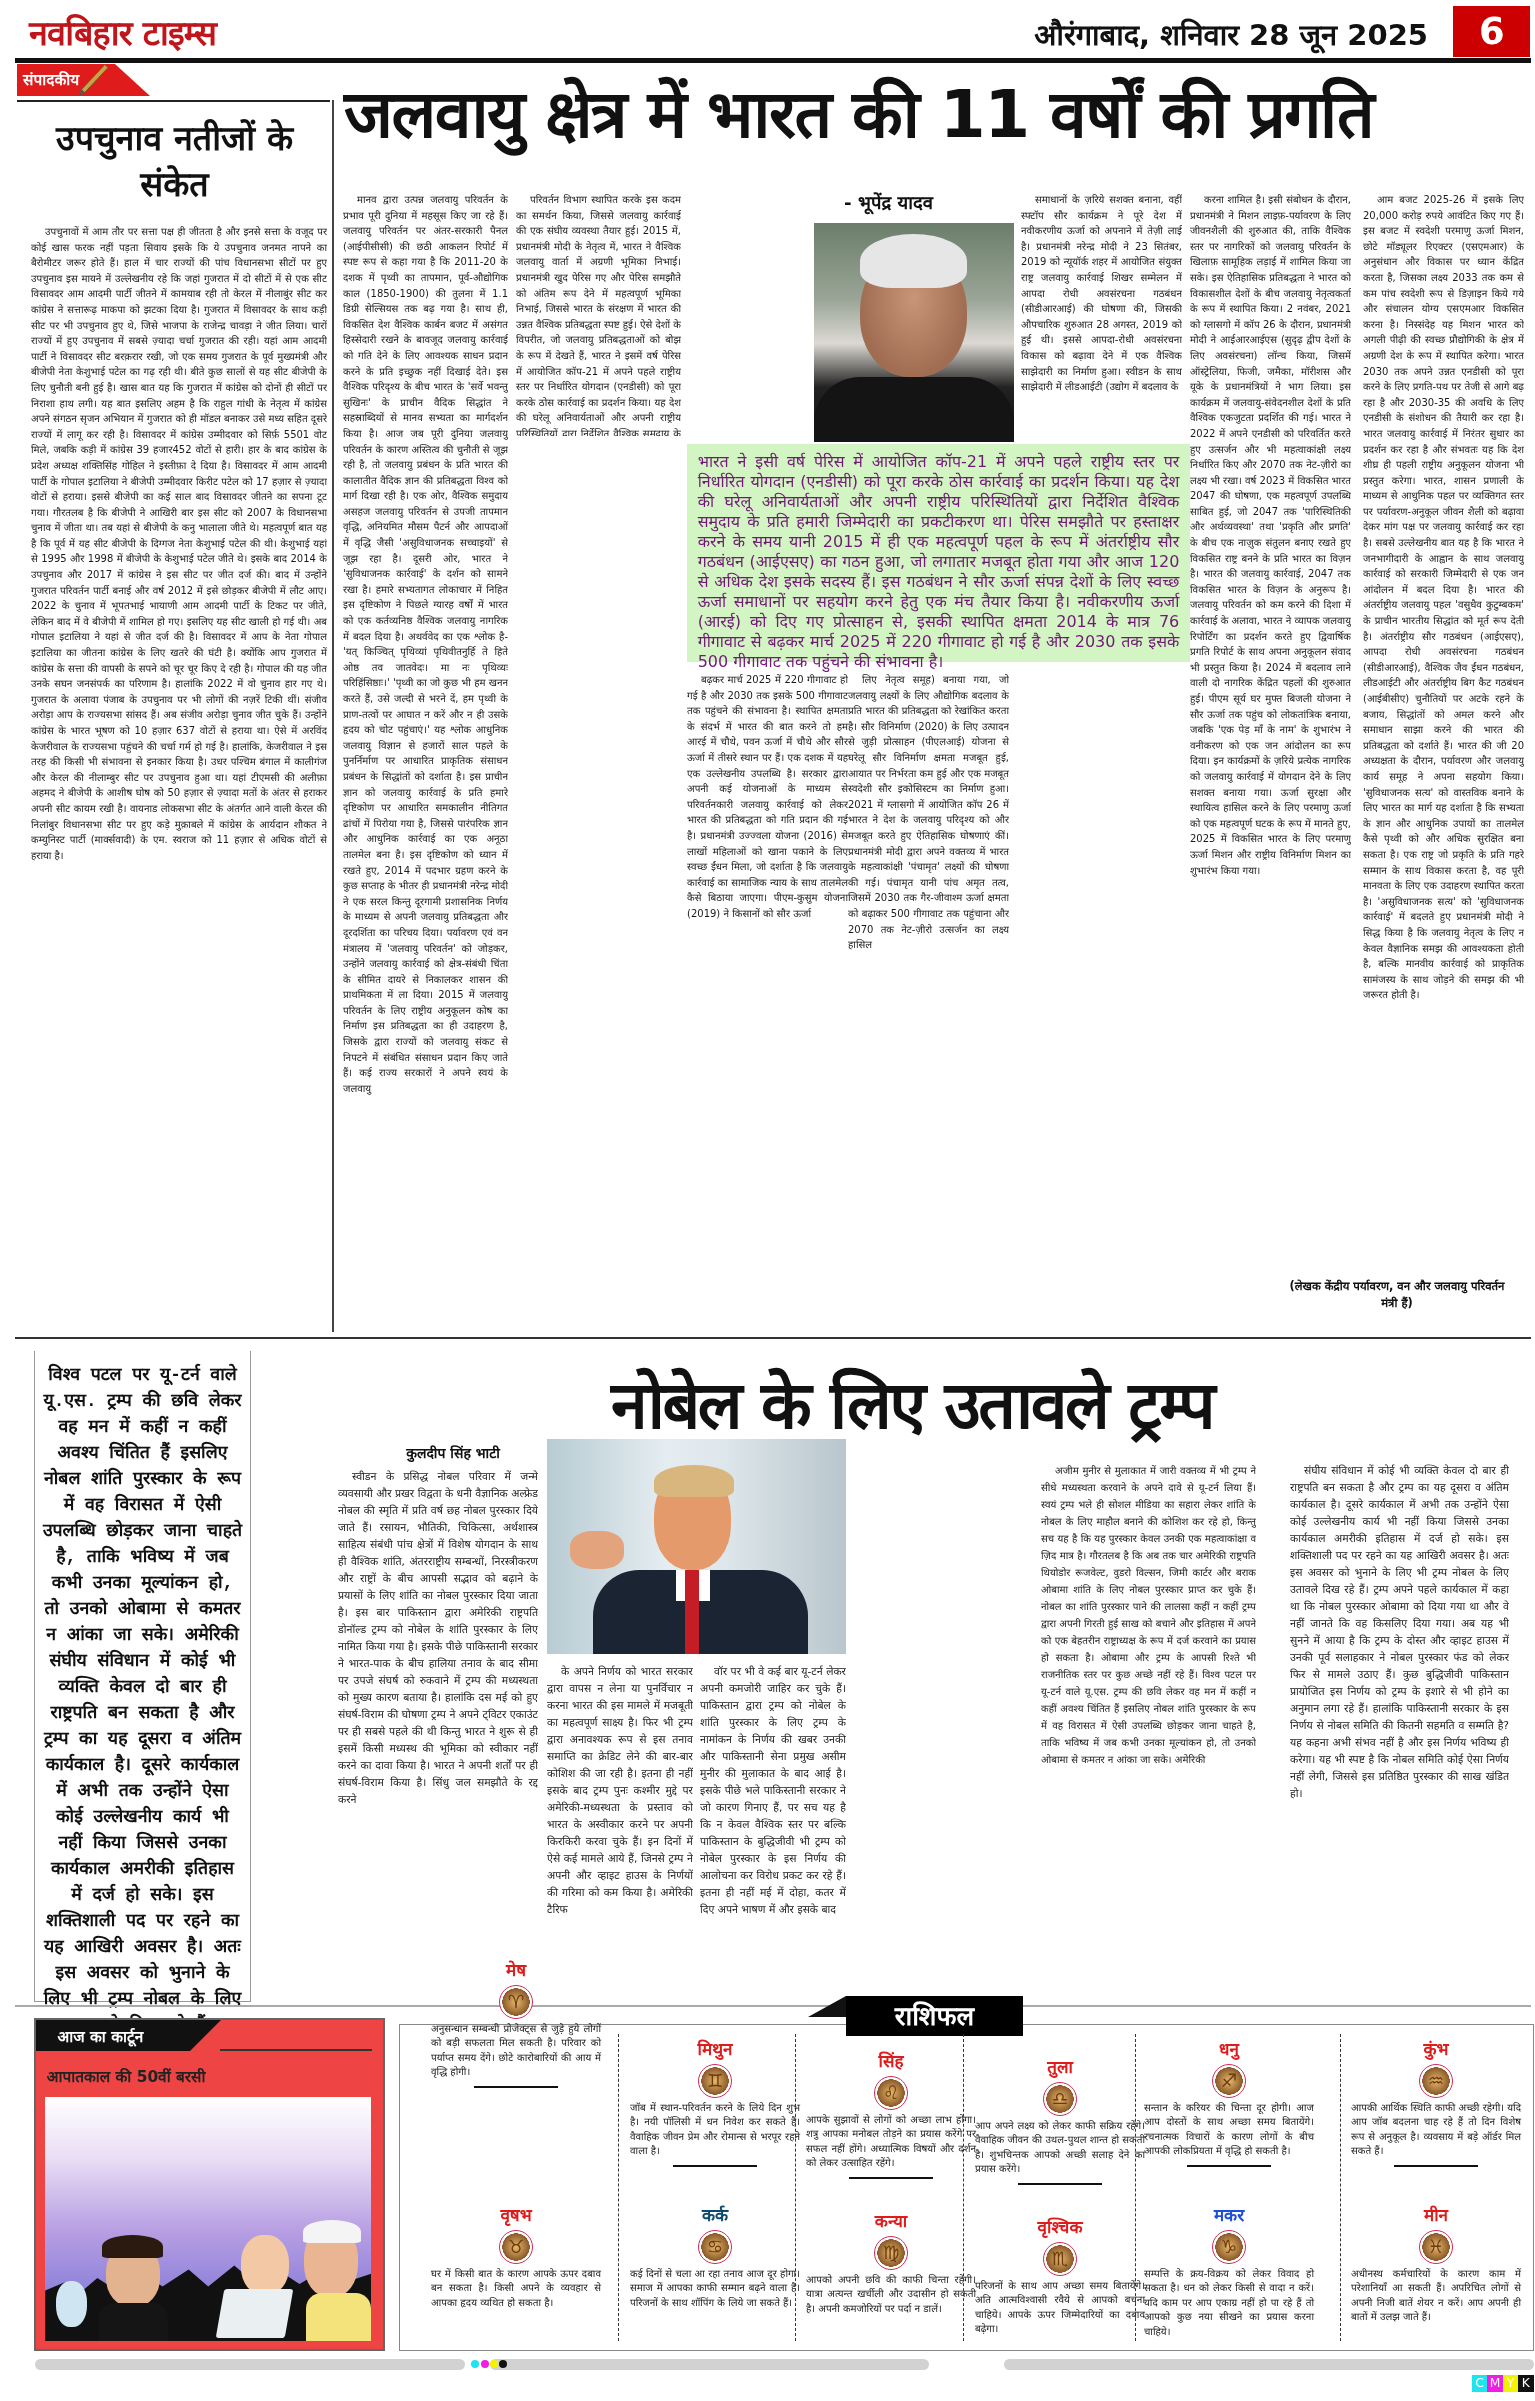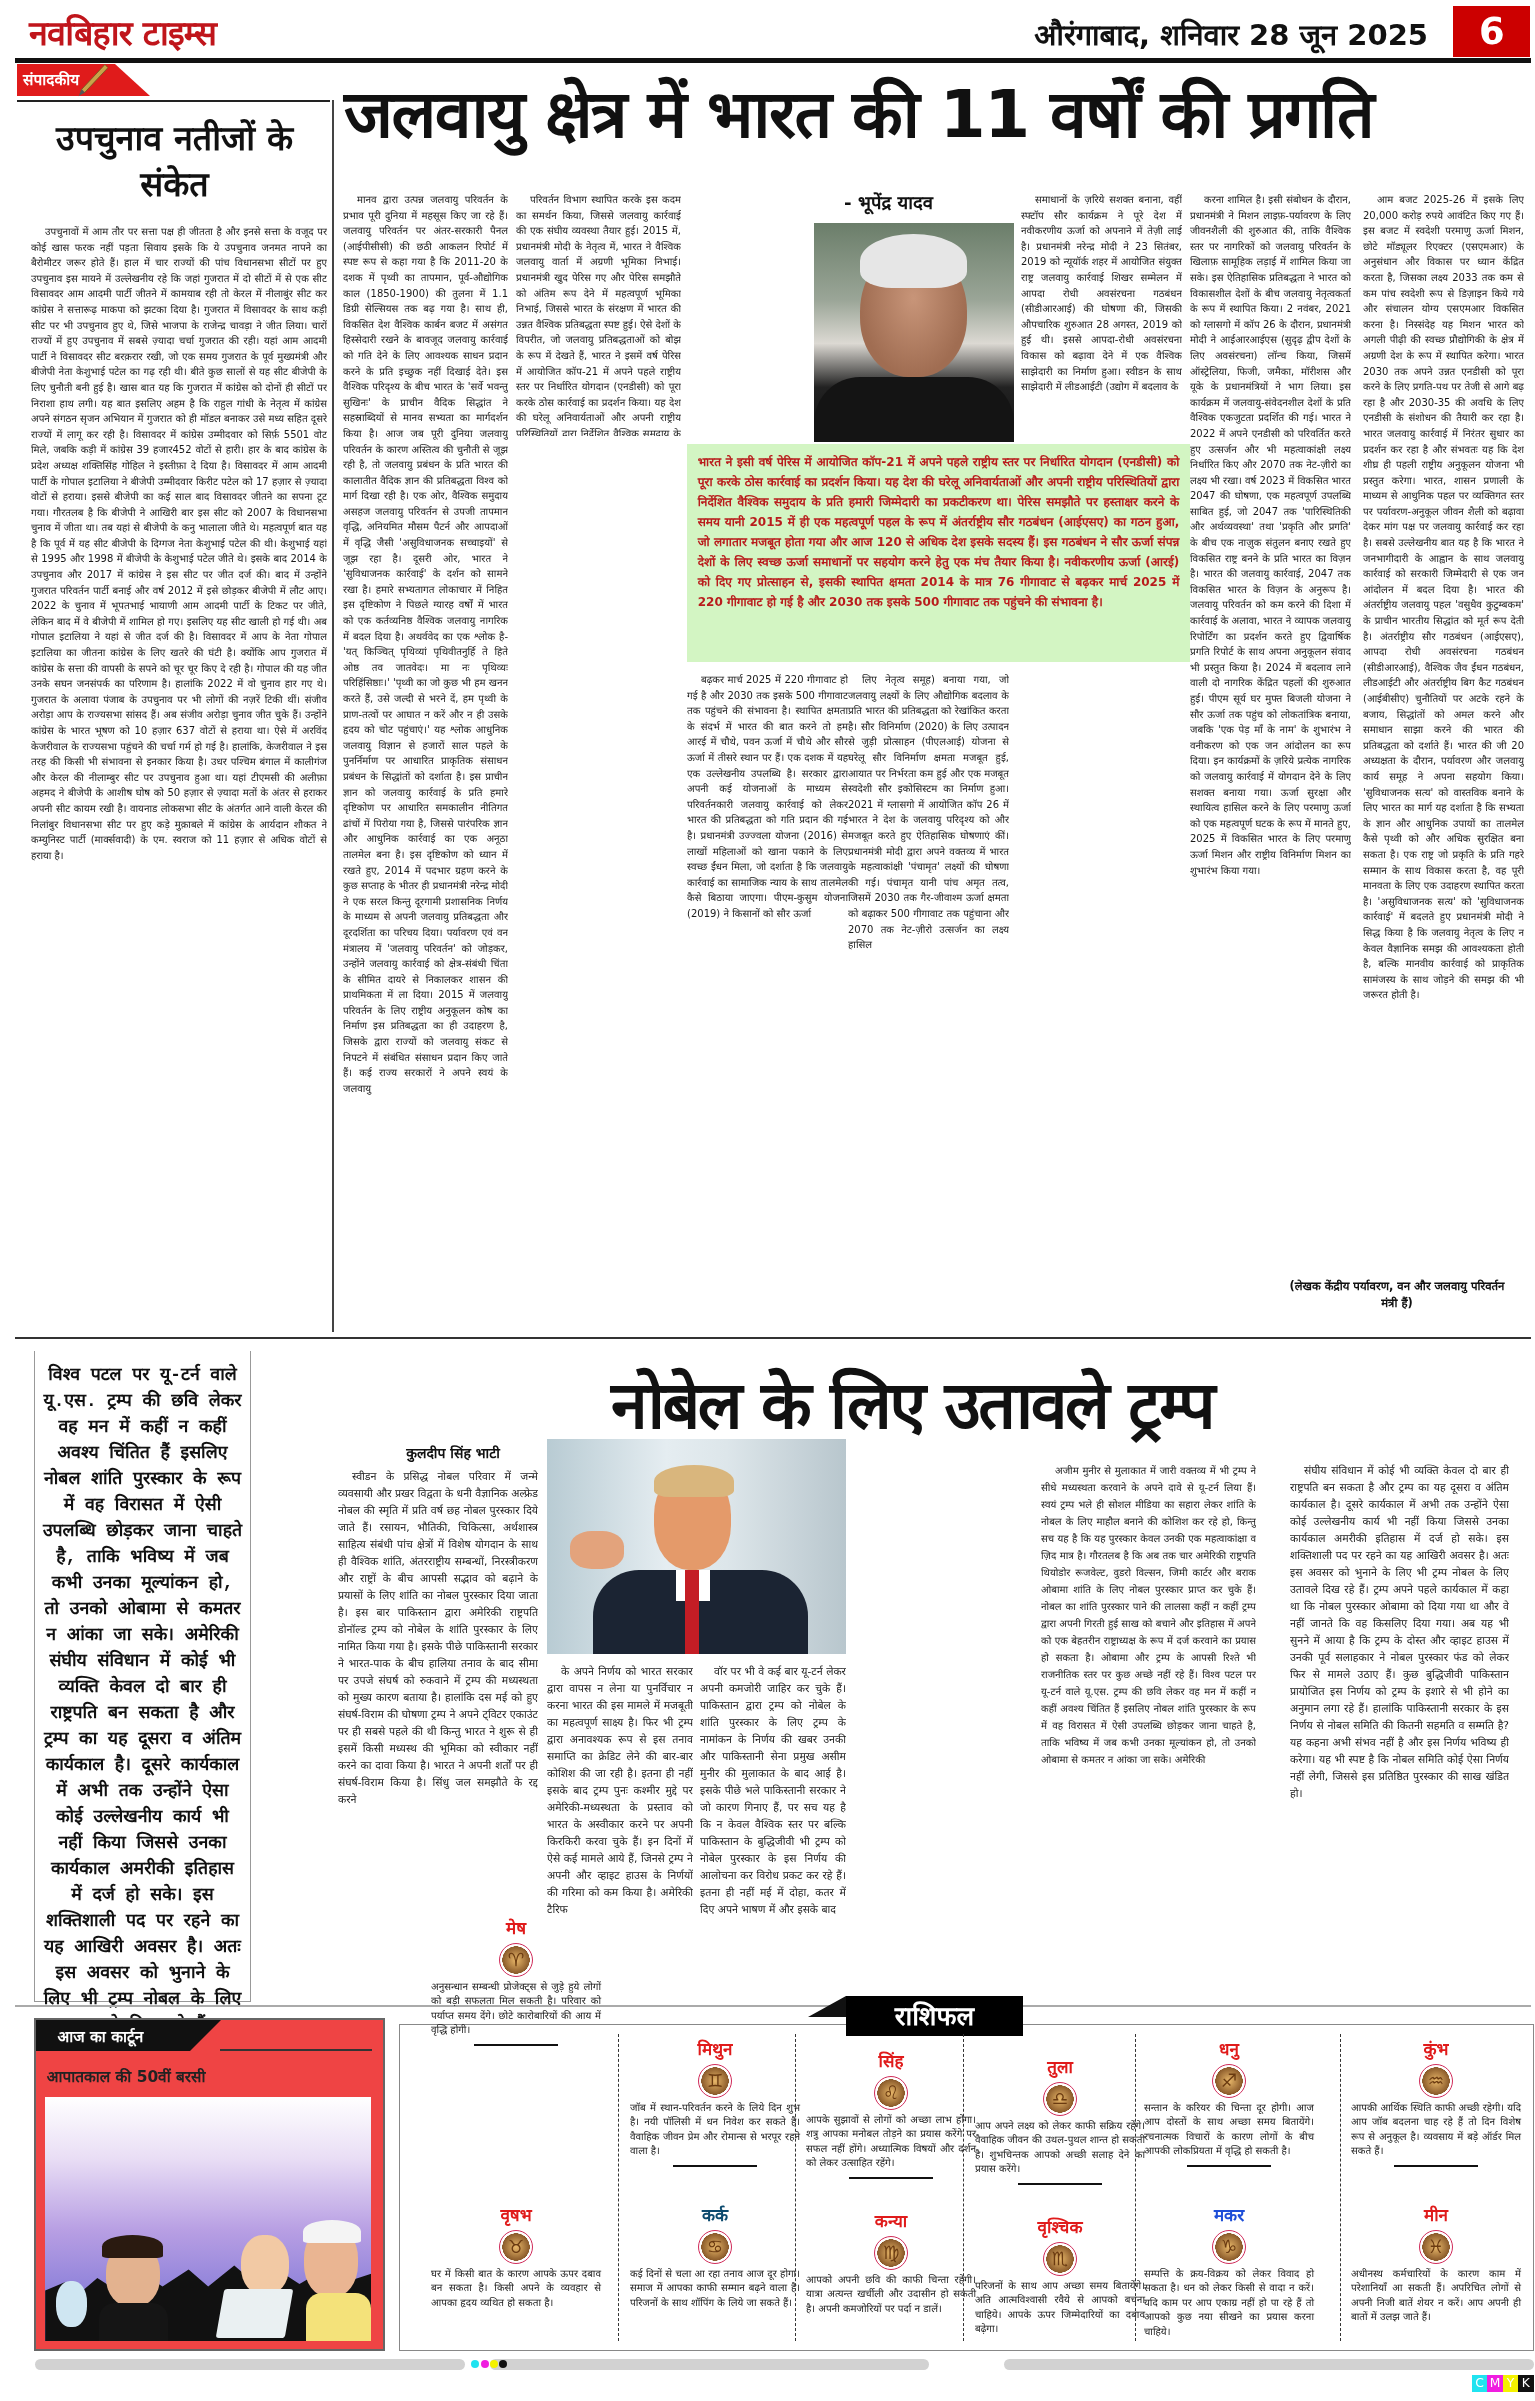--- a/index.html
+++ b/index.html
@@ -16,21 +16,21 @@
   .ed-title { left: 17px; top: 115px; width: 315px; text-align: center; font-size: 34px; font-weight: bold; line-height: 46px; }
   .col-div { width: 1.5px; background: #444; }
   .text-col { font-size: 10px; line-height: 15.6px; text-align: justify; color: #1a1a1a; overflow: hidden; }
   .text-col p { text-indent: 14px; }
   .main-headline { left: 344px; top: 66px; font-size: 66px; font-weight: bold; letter-spacing: -1.5px; white-space: nowrap; }
   .byline1 { left: 844px; top: 189px; font-size: 18.4px; font-weight: bold; }
   .photo1 { left: 814px; top: 223px; width: 200px; height: 219px; background: linear-gradient(180deg,#6b7e6a 0%,#9aa597 35%,#dcd9d3 55%,#222 75%,#111 100%); overflow: hidden; }
   .photo1 .face { position: absolute; left: 46px; top: 23px; width: 107px; height: 131px; border-radius: 50% 50% 45% 45%; background: radial-gradient(ellipse at 50% 40%, #c89579 0%, #a06d52 70%); }
   .photo1 .hair { position: absolute; left: 46px; top: 10.7px; width: 107px; height: 54px; border-radius: 50% 50% 30% 30%; background: #e6e6e6; }
   .photo1 .coat { position: absolute; left: 0; top: 154px; width: 200px; height: 69px; background: #141414; border-radius: 46px 46px 0 0; }
-  .highlight-box { left: 687px; top: 444px; width: 503px; height: 218px; background: #d3f5c3; padding: 7.7px 10.7px; font-size: 12px; line-height: 20px; font-weight: bold; text-align: justify; color: #b91c1c; }
+  .highlight-box { left: 687px; top: 444px; width: 503px; height: 218px; background: #d3f5c3; padding: 7.7px 10.7px; font-size: 16px; line-height: 20px; font-weight: normal; text-align: justify; color: #701a75; }
   .footnote { left: 1282px; top: 1278px; width: 230px; text-align: center; font-size: 11.5px; font-weight: bold; line-height: 17px; }
   .rule-mid { left: 15.4px; top: 1337px; width: 1516px; height: 2.3px; background: #333; }
   .quote-box { left: 34px; top: 1351px; width: 217px; height: 651px; border: 1.5px solid #999; border-top: none; padding: 10.7px 7.7px; text-align: center; font-size: 17.7px; font-weight: bold; line-height: 26px; color: #111; font-family: Liberation Mono, monospace; }
   .headline2 { left: 611px; top: 1357px; font-size: 66px; font-weight: bold; letter-spacing: -2.3px; white-space: nowrap; }
   .byline2 { left: 338px; top: 1443px; width: 230px; text-align: center; font-size: 14px; font-weight: bold; }
   .photo2 { left: 547px; top: 1439px; width: 299px; height: 215px; background: linear-gradient(90deg,#b8cbd3 0%,#e5edf1 40%,#dde6ea 60%,#b8c6cd 100%); overflow: hidden; }
   .photo2 .head { position: absolute; left: 107px; top: 31px; width: 77px; height: 100px; border-radius: 45%; background: #e49a6a; }
   .photo2 .hair2 { position: absolute; left: 107px; top: 26px; width: 80px; height: 32px; border-radius: 50% 50% 20% 20%; background: #d9b67d; }
   .photo2 .suit { position: absolute; left: 46px; top: 131px; width: 215px; height: 92px; background: #1b2433; border-radius: 46px 46px 0 0; }
   .photo2 .tie { position: absolute; left: 138px; top: 131px; width: 14px; height: 84px; background: #c41d25; }
@@ -161,21 +161,21 @@
     <div class="char" style="left:261px;top:196px;width:65px;height:48px;background:#f4e27a;border-radius:15.4px 15.4px 0 0;"></div>
     <div class="char" style="left:10.7px;top:184px;width:31px;height:46px;background:#cfe6f2;"></div>
   </div>
 </div>
 
 <div class="abs rashifal-frame"></div>
 <div class="abs rashifal-tri"></div>
 <div class="abs rashifal-title">राशिफल</div>
 
 <div id="rashifal-signs">
-    <div class="sign" style="left: 431px; top: 1918px; width: 170px;">
+    <div class="sign" style="left: 431px; top: 1960px; width: 170px;">
       <div class="sign-name" style="color: rgb(224, 27, 27);">मेष</div>
       <span class="sign-icon">♈</span>
       <div class="sign-text">अनुसन्धान सम्बन्धी प्रोजेक्ट्स से जुड़े हुये लोगों को बड़ी सफलता मिल सकती है। परिवार को पर्याप्त समय देंगे। छोटे कारोबारियों की आय में वृद्धि होगी।</div>
       <div class="sign-rule"></div>
     </div>
     <div class="sign" style="left: 431px; top: 2205px; width: 170px;">
       <div class="sign-name" style="color: rgb(224, 27, 27);">वृषभ</div>
       <span class="sign-icon">♉</span>
       <div class="sign-text">घर में किसी बात के कारण आपके ऊपर दबाव बन सकता है। किसी अपने के व्यवहार से आपका हृदय व्यथित हो सकता है।</div>
     </div>

